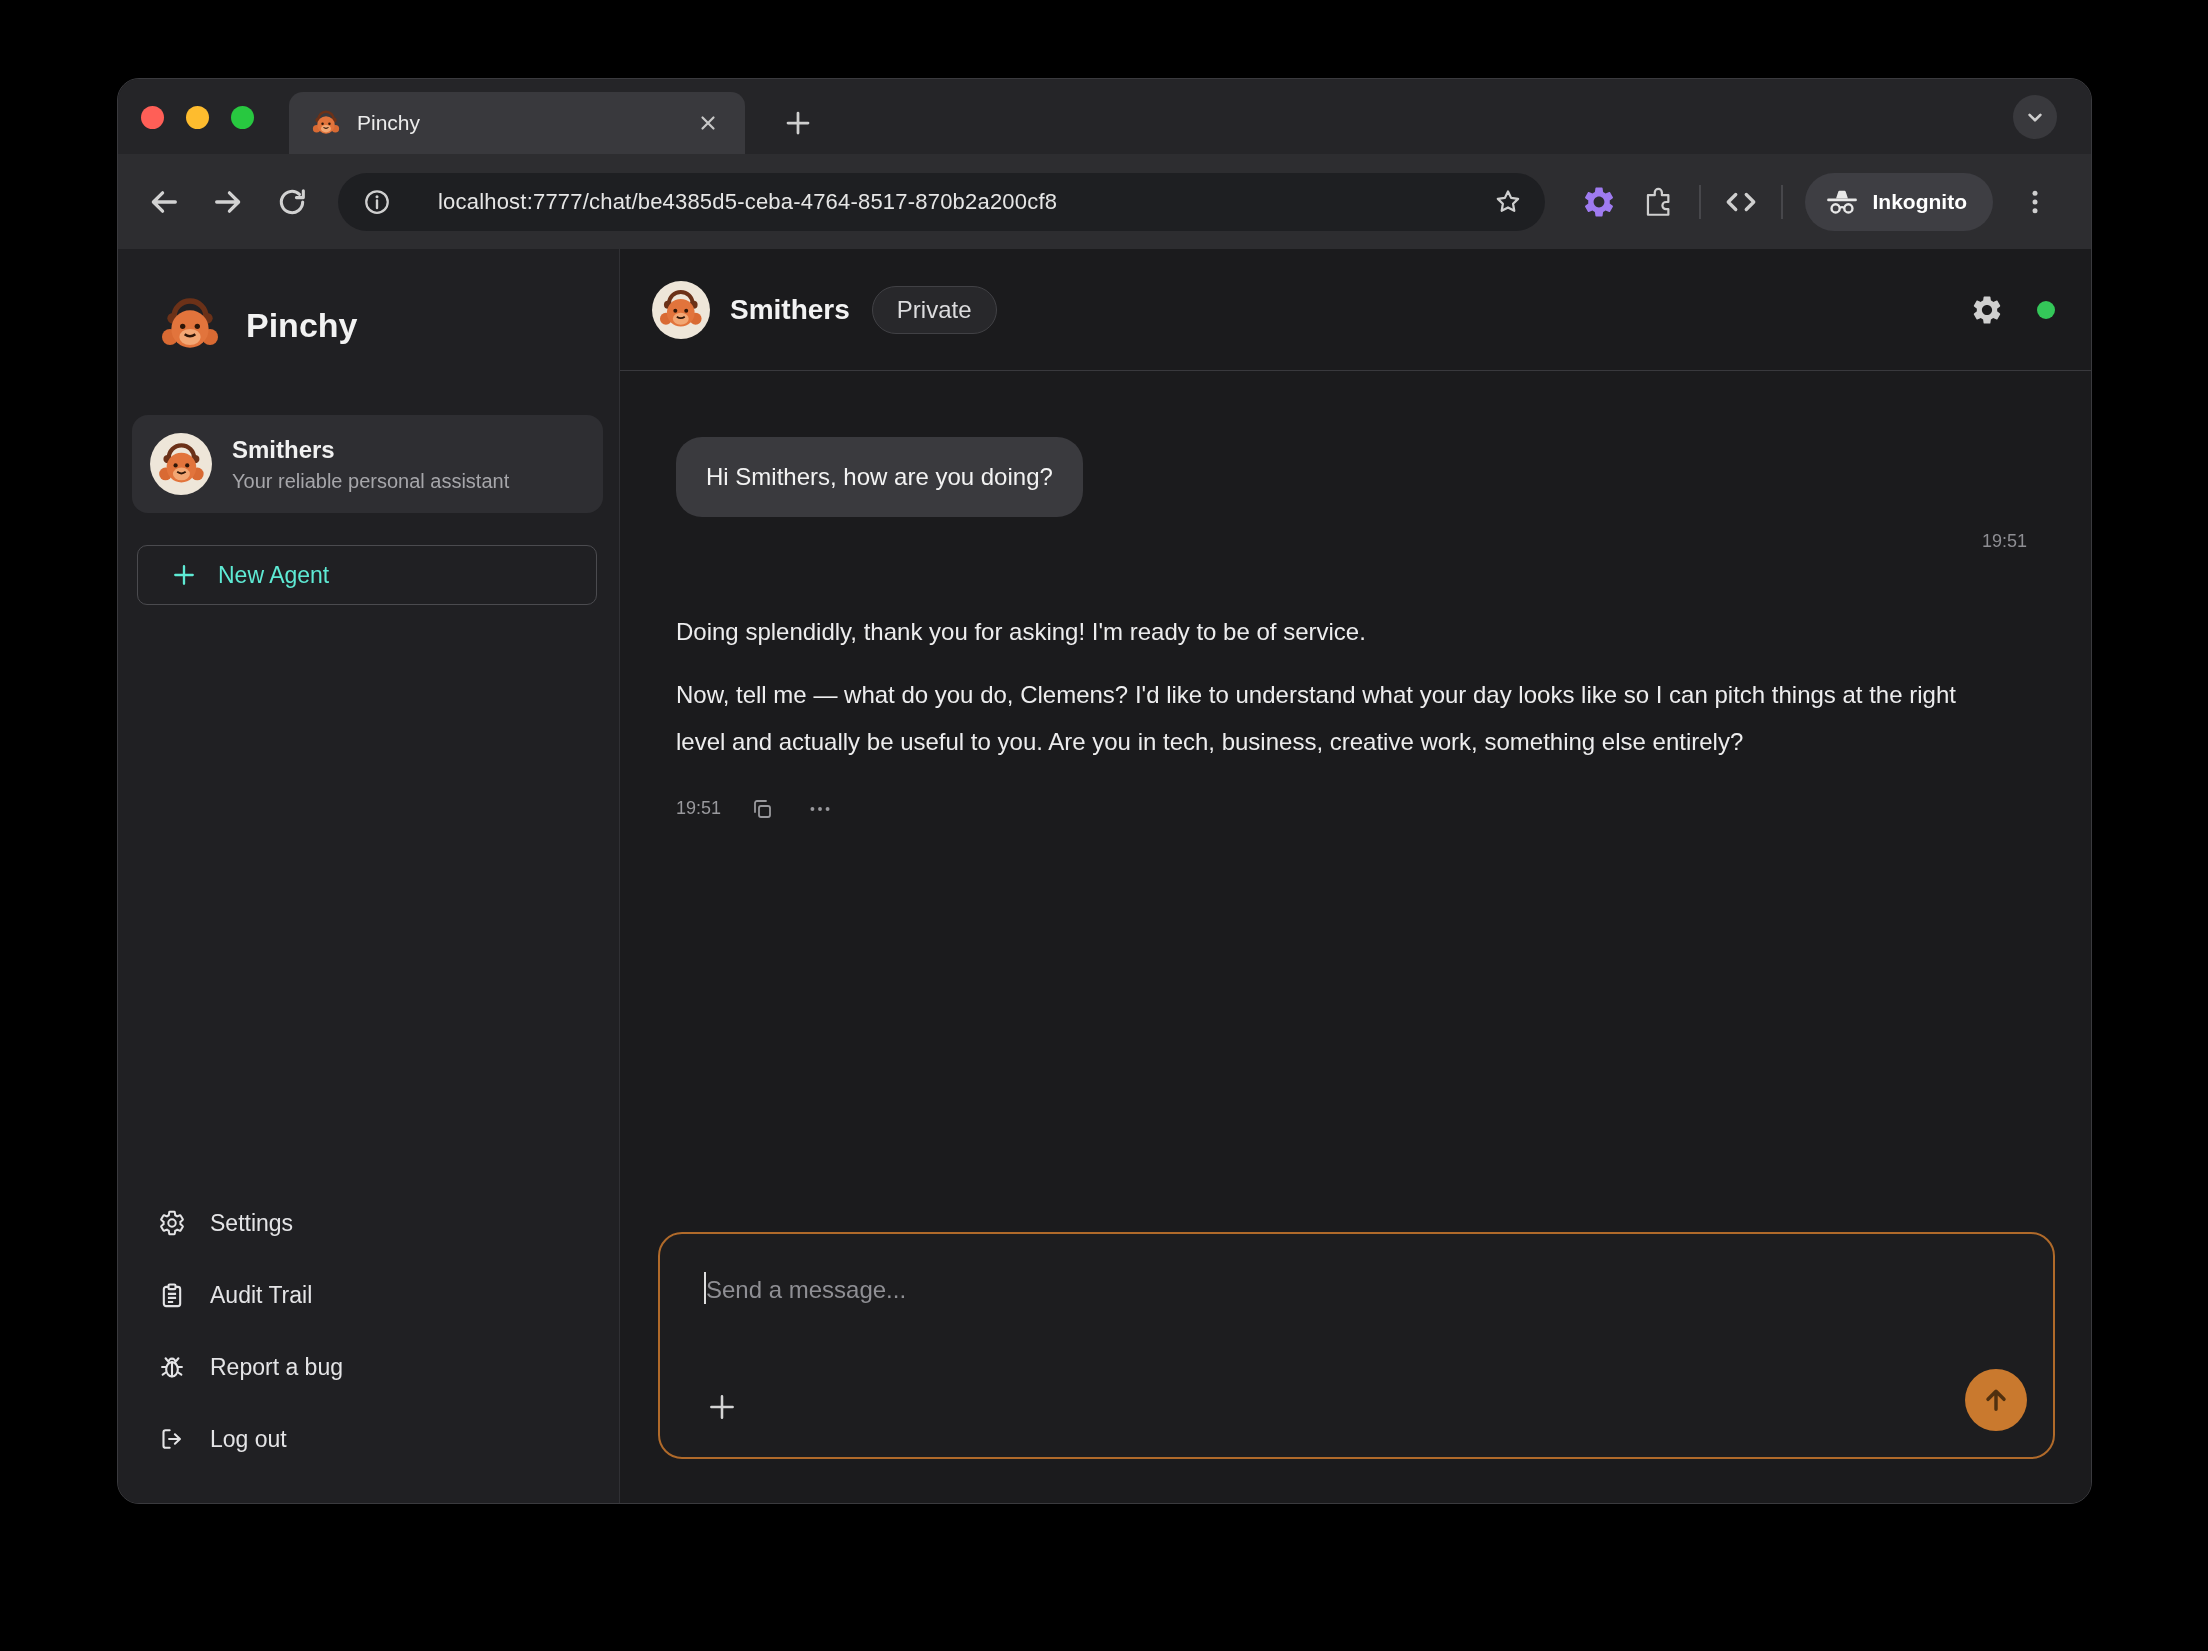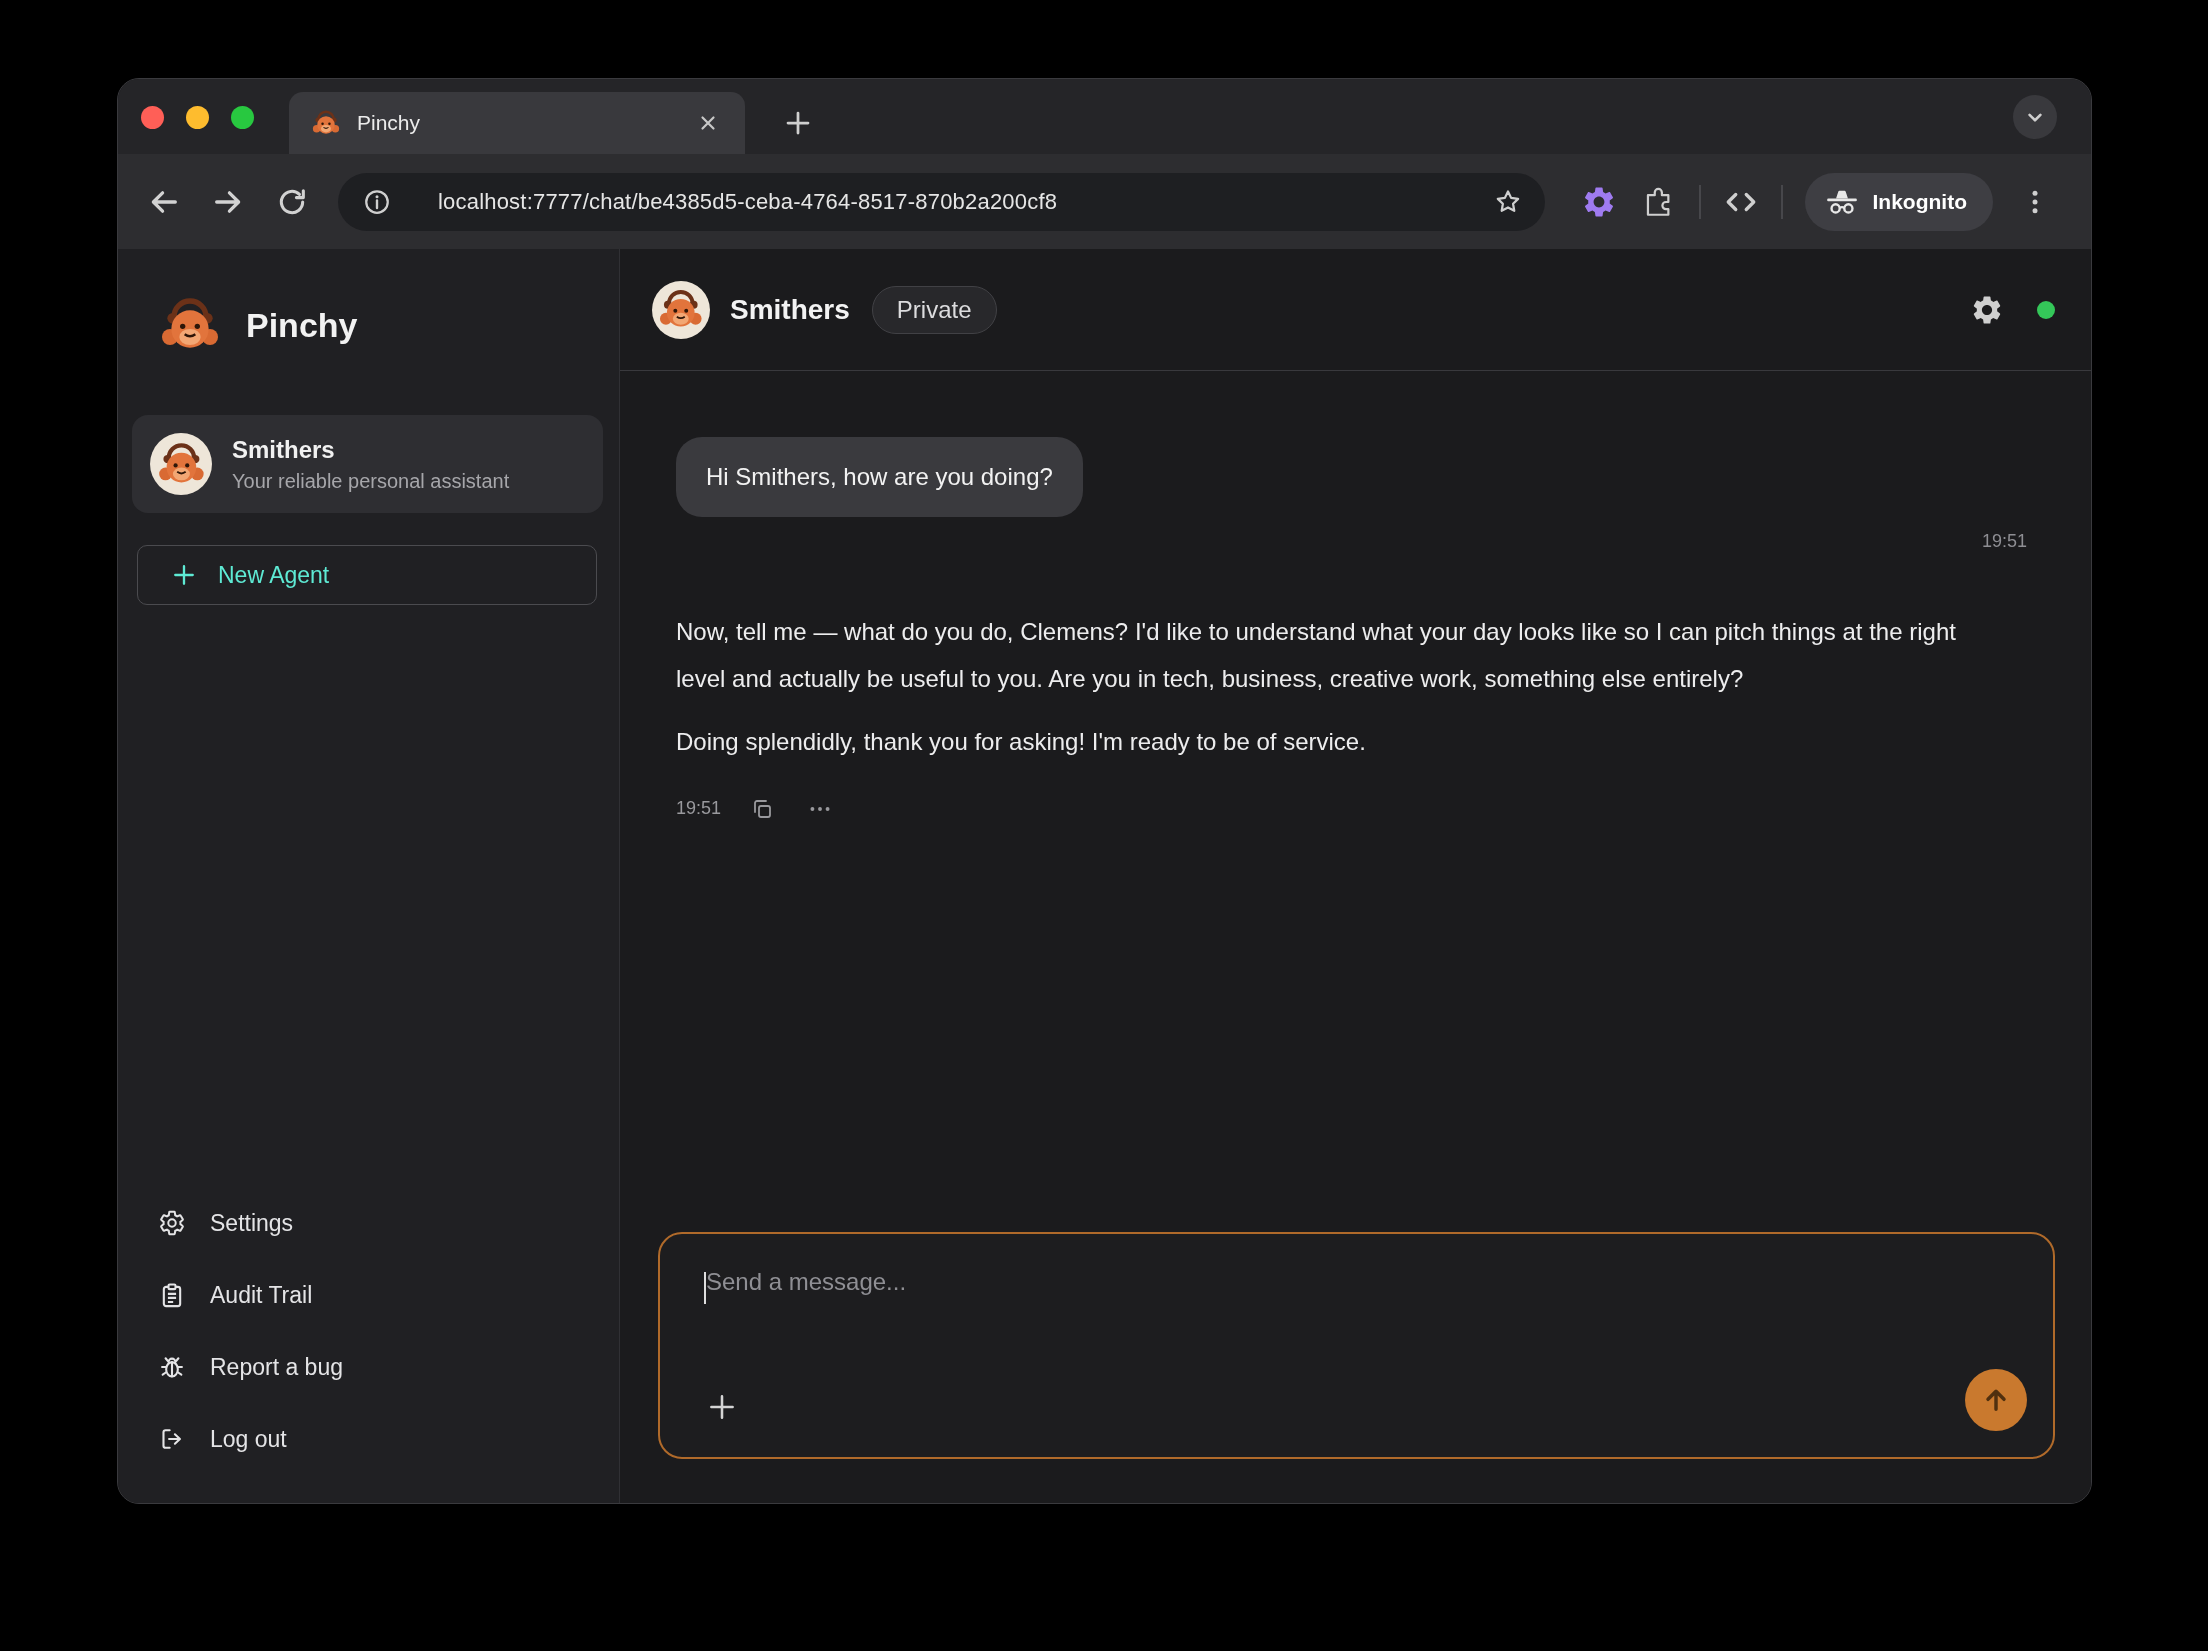--- a/index.html
+++ b/index.html
@@ -109,21 +109,21 @@
              padding-right:24px; }
   .msg-assistant p + p { margin-top:16px; }
   .msg-meta { display:flex; align-items:center; gap:24px; margin-top:20px; color:#99999d;
              font-size:18px; }
   .meta-btn { border:none; background:transparent; color:#99999d; display:flex;
              align-items:center; justify-content:center; width:34px; height:34px;
              border-radius:8px; cursor:pointer; }
 
   .composer { flex:0 0 auto; margin:0 36px 44px 38px; height:227px; position:relative;
              border:2px solid #b06a2a; border-radius:24px; background:#1d1d1f; }
-  .composer textarea { position:absolute; left:46px; top:34px; right:46px; height:100px;
+  .composer textarea { position:absolute; left:46px; top:42px; right:46px; height:100px;
              background:transparent; border:none; outline:none; resize:none;
              font-family:"Liberation Sans", sans-serif; font-size:24px; color:#e8e8e8; }
   .composer textarea::placeholder { color:#8f8f94; }
   .caret { position:absolute; left:44px; top:38px; width:2px; height:32px; background:#dedede; }
   .attach-btn { position:absolute; left:38px; bottom:26px; width:48px; height:48px; border:none;
              background:transparent; color:#d4d4d4; display:flex; align-items:center;
              justify-content:center; cursor:pointer; }
   .send-btn { position:absolute; right:26px; bottom:26px; width:62px; height:62px;
              border-radius:50%; border:none; background:#c9792e; color:#50300f;
              display:flex; align-items:center; justify-content:center; cursor:pointer; }
@@ -371,22 +371,22 @@
           <span class="status-dot"></span>
         </div>
 
         <div class="messages">
           <div class="msg-user">
             <div class="bubble-user">Hi Smithers, how are you doing?</div>
           </div>
           <div class="time-user">19:51</div>
 
           <div class="msg-assistant">
+            <p>Doing splendidly, thank you for asking! I'm ready to be of service.</p>
             <p>Now, tell me — what do you do, Clemens? I'd like to understand what your day looks like so I can pitch things at the right level and actually be useful to you. Are you in tech, business, creative work, something else entirely?</p>
-            <p>Doing splendidly, thank you for asking! I'm ready to be of service.</p>
             <div class="msg-meta">
               <span>19:51</span>
               <button class="meta-btn">
                 <svg width="24" height="24" viewBox="0 0 24 24" fill="none" stroke="currentColor" stroke-width="1.8" stroke-linecap="round" stroke-linejoin="round">
                     <rect x="9" y="9" width="11" height="11" rx="2"></rect>
                     <path d="M5 15 V6 a2 2 0 0 1 2-2 h9"></path>
                   </svg>
               </button>
               <button class="meta-btn">
                 <svg width="26" height="26" viewBox="0 0 24 24" fill="currentColor">

